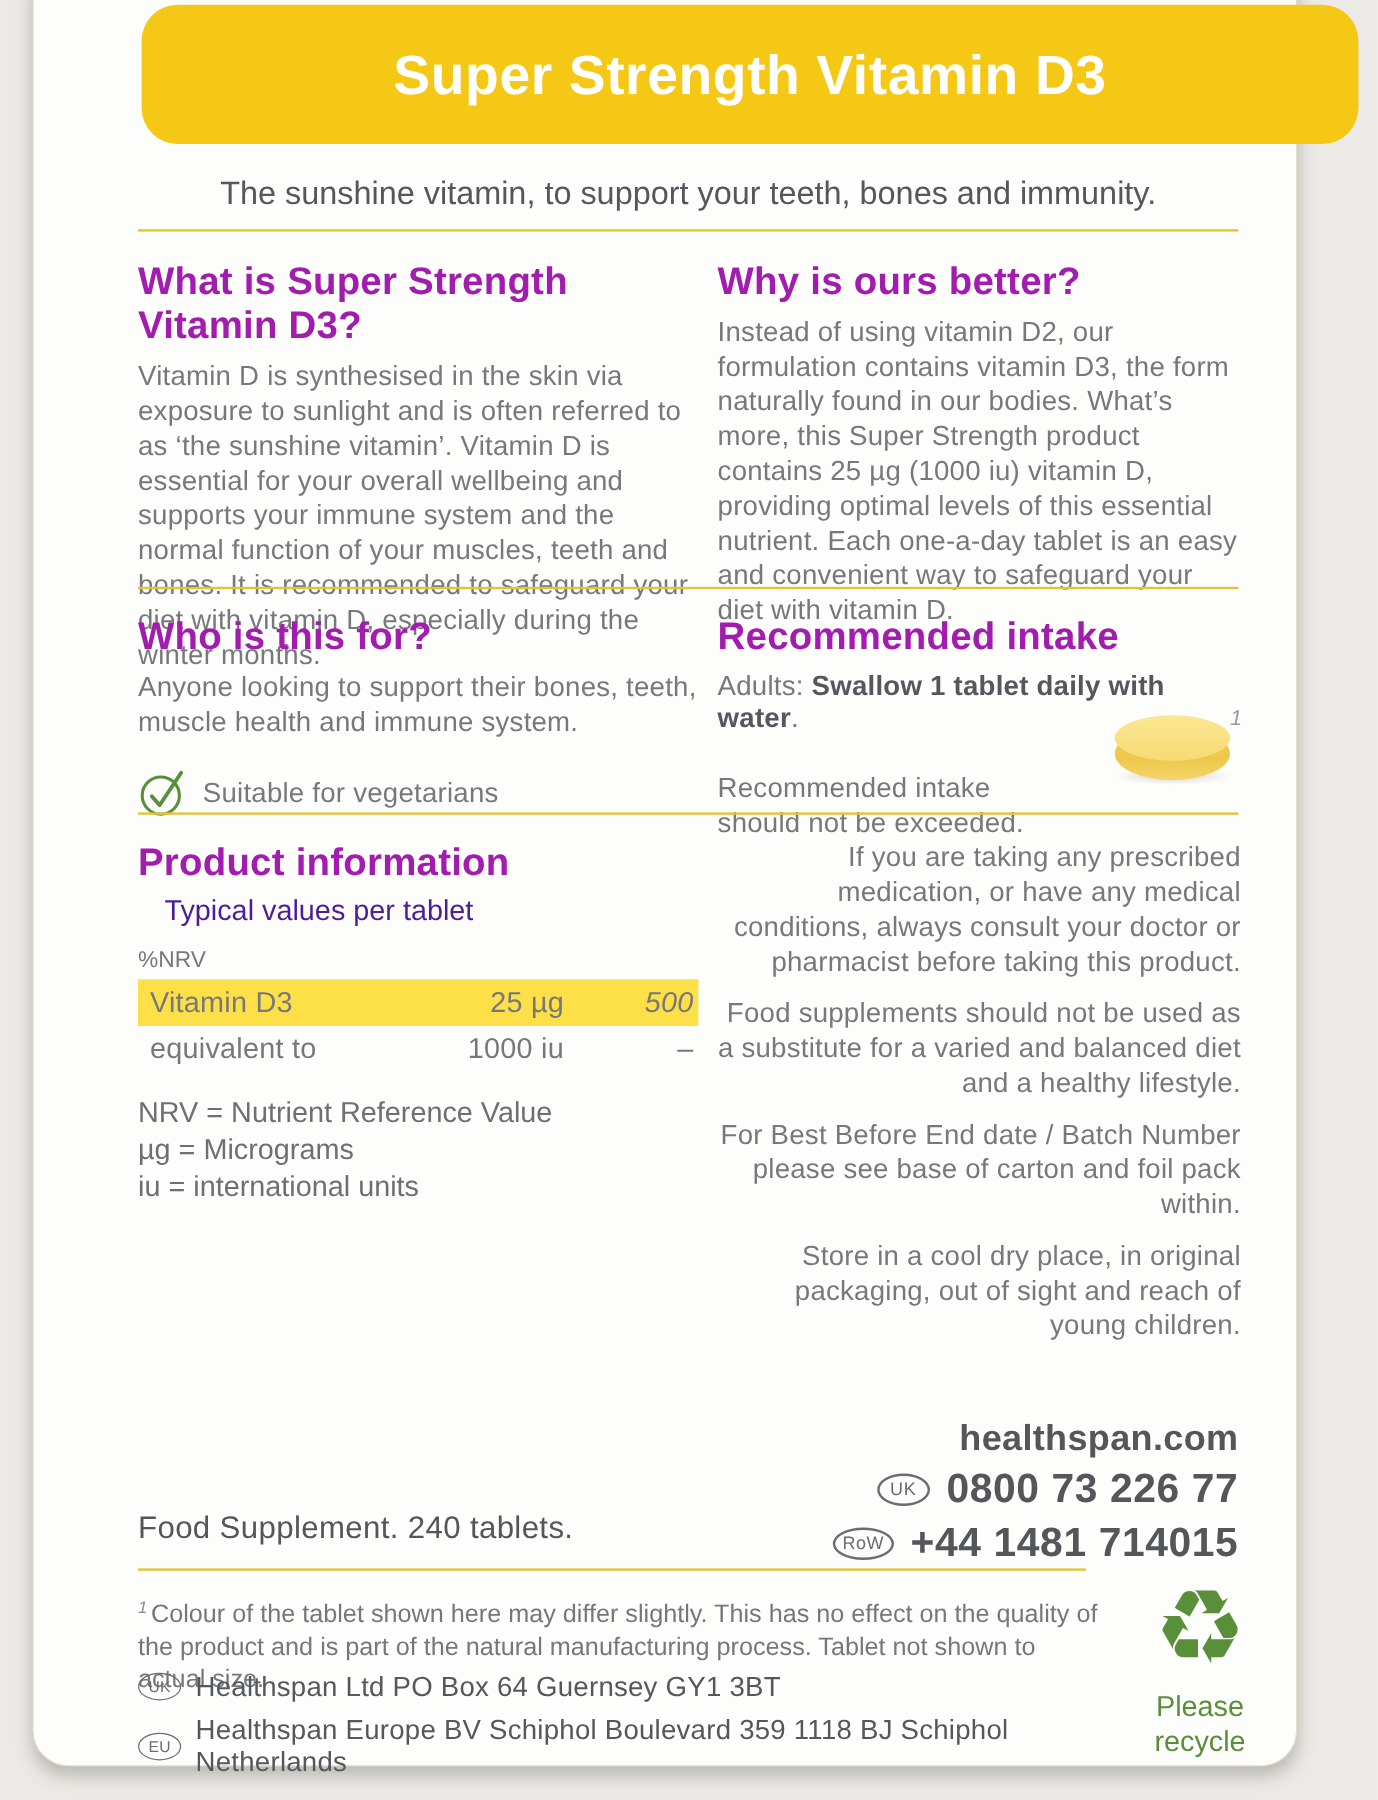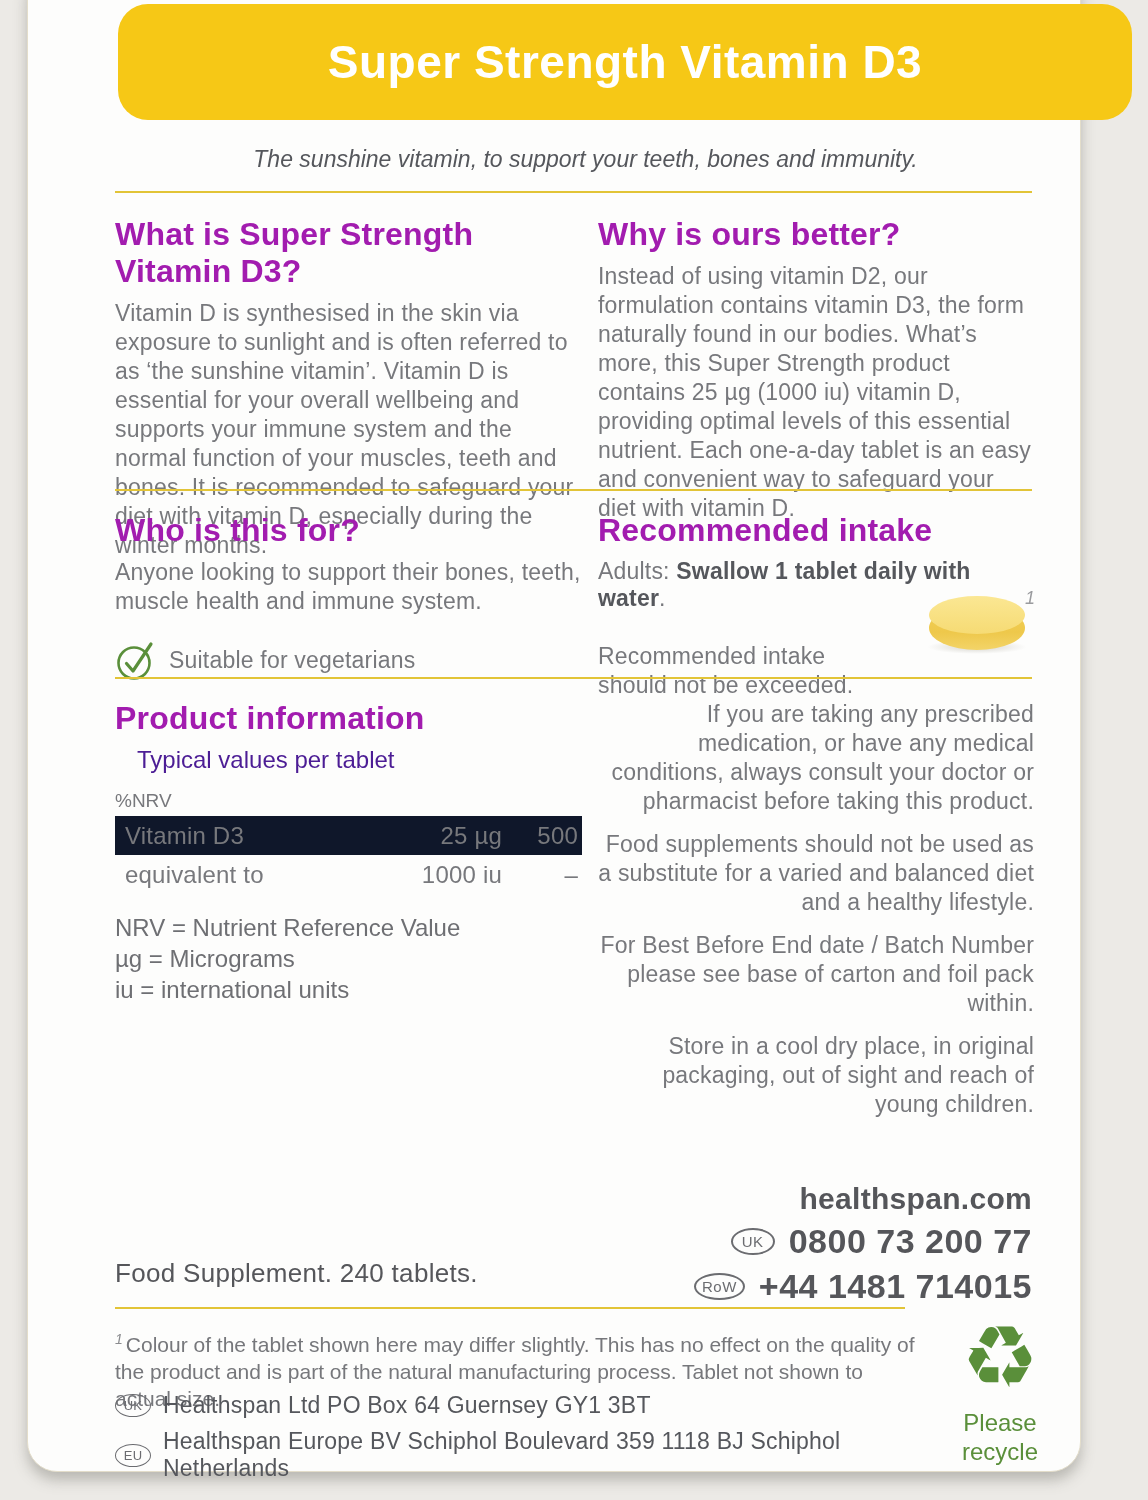--- a/index.html
+++ b/index.html
@@ -23,22 +23,22 @@
   .banner {
     left:118px; top:4px; width:1014px; height:116px;
     background:#f6c816;
     border-radius:30px;
     display:flex; align-items:center; justify-content:center;
   }
   .banner h1 {
     color:#ffffff; font-size:46px; font-weight:600; letter-spacing:0.5px;
   }
   .tagline {
-    left:127px; top:146px; width:917px;
-    text-align:center; font-style:italic; font-size:23px; color:#55575c;
+    left:115px; top:146px; width:917px;
+    text-align:center; font-size:27px; color:#55575c;
   }
   .rule { height:2px; background:#e2c437; }
   .rule1 { left:115px; top:191px; width:917px; }
   .rule2 { left:115px; top:489px; width:917px; }
   .rule3 { left:115px; top:677px; width:917px; }
   .rule4 { left:115px; top:1307px; width:790px; }
 
   h2 { color:#a21caf; font-size:32px; font-weight:700; letter-spacing:0.2px; margin-bottom:9px; }
   .body-text { font-size:23px; line-height:29px; color:#77787c; letter-spacing:0.2px; }
 
@@ -68,22 +68,22 @@
     background:linear-gradient(180deg,#fbe793 0%, #f6db74 100%); border-radius:48px/19px; }
   .tablet-fn { position:absolute; right:0; top:0; font-size:18px; font-style:italic; color:#9a9b9e; }
 
   .sec-product { top:700px; }
   .product-sub { font-size:24px; color:#4c1d95; margin-top:2px;margin-left:22px; }
   .nrv-header { text-align:left; font-size:19px; color:#77787c; margin-top:16px; padding-right:4px; }
   .ptable { width:100%; margin-top:4px; }
   .prow { display:flex; align-items:center; height:39px; font-size:24px; letter-spacing:0.2px; }
   .prow .c-name { flex:1; padding-left:10px; }
   .prow .c-amt { width:120px; text-align:right; }
-  .prow .c-nrv { width:80px; text-align:right; padding-right:4px; }
-  .prow.hl { background:#0f172a; }
+  .prow .c-nrv { width:112px; text-align:right; padding-right:4px;font-style:italic; }
+  .prow.hl { background:#fde047; }
   .defs { margin-top:18px; font-size:24px; line-height:31px; color:#6e6f73; }
 
   .sec-advice { top:700px; display:flex; flex-direction:column; gap:14px;text-align:right; }
   .sec-advice p { font-size:23px; line-height:29px; color:#77787c; letter-spacing:0.2px; }
 
   .contact { left:600px; top:1182px; width:432px; text-align:right; color:#55565a; }
   .contact .site { font-size:30px; font-weight:700; letter-spacing:0.3px; }
   .phone-line { display:flex; justify-content:flex-end; align-items:center; gap:14px; margin-top:6px; }
   .badge {
     display:inline-flex; align-items:center; justify-content:center;
@@ -183,21 +183,21 @@
   <p>If you are taking any prescribed medication, or have any medical conditions, always consult your doctor or pharmacist before taking this product.</p>
   <p>Food supplements should not be used as a substitute for a varied and balanced diet and a healthy lifestyle.</p>
   <p>For Best Before End date / Batch Number please see base of carton and foil pack within.</p>
   <p>Store in a cool dry place, in original packaging, out of sight and reach of young children.</p>
 </div>
 
 <div class="abs contact">
   <div class="site">healthspan.com</div>
   <div class="phone-line">
     <span class="badge">UK</span>
-    <span class="phone-num">0800 73 200 77</span>
+    <span class="phone-num">0800 73 226 77</span>
   </div>
   <div class="phone-line">
     <span class="badge">RoW</span>
     <span class="phone-num">+44 1481 714015</span>
   </div>
 </div>
 
 <div class="abs supplement">Food Supplement. 240 tablets.</div>
 <div class="abs rule rule4"></div>
 

